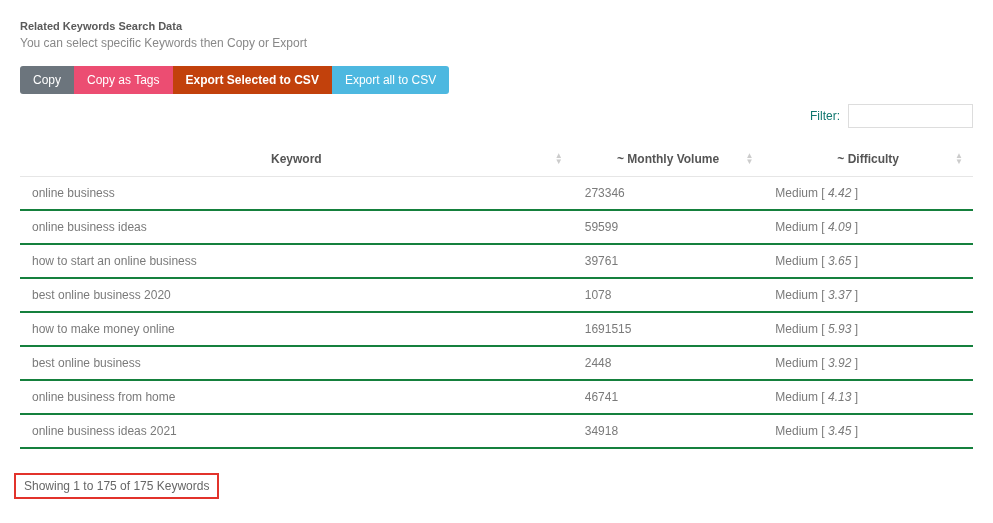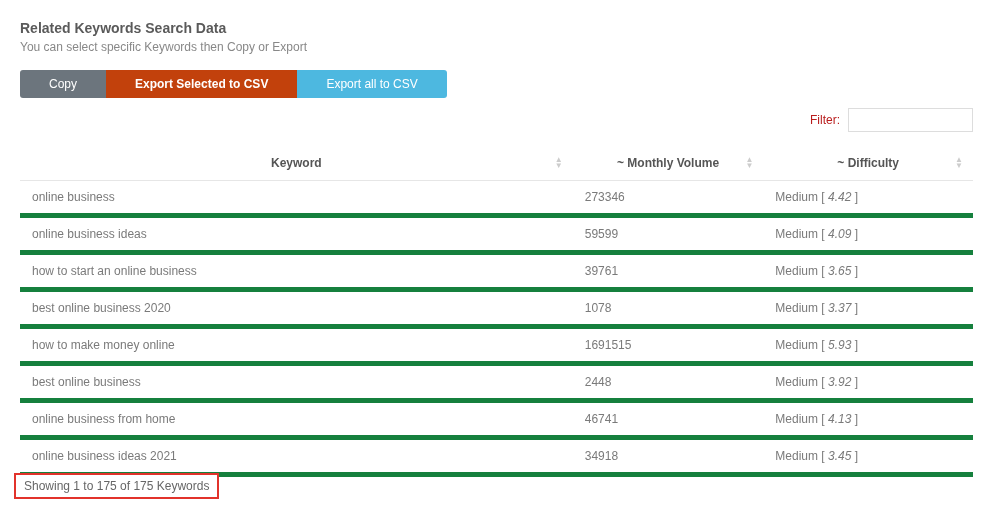--- a/index.html
+++ b/index.html
@@ -13,54 +13,54 @@
       width: 993px;
       height: 523px;
       overflow: hidden;
       padding: 20px;
       color: #555;
       font-size: 13px;
     }
     .header-title {
       font-weight: 600;
       color: #5a5a5a;
-      font-size: 14px;
+      font-size: 11px;
       margin-bottom: 4px;
     }
     .header-sub {
       color: #888;
       font-size: 12px;
       margin-bottom: 16px;
     }
     .toolbar {
       display: flex;
       margin-bottom: 10px;
     }
     .btn {
       border: none;
       color: #fff;
       font-size: 12px;
-      padding: 7px 29px;
+      padding: 7px 13px;
       cursor: pointer;
       font-family: inherit;
     }
     .btn-copy { background: #6c757d; border-radius: 3px 0 0 3px; }
     .btn-tags { background: #ec4d72; }
     .btn-export-sel { background: #c2410c; font-weight: bold; }
     .btn-export-all { background: #4db8e0; border-radius: 0 3px 3px 0; }
     .filter-row {
       display: flex;
       justify-content: flex-end;
       align-items: center;
       gap: 8px;
       margin-bottom: 14px;
     }
     .filter-label {
       font-size: 12px;
-      color: #b91c1c;
+      color: #0f766e;
     }
     .filter-input {
       border: 1px solid #ddd;
       padding: 4px 6px;
       width: 125px;
       height: 24px;
       font-size: 12px;
     }
     .table-container {
       position: relative;
@@ -98,21 +98,21 @@
       top: 50%;
       transform: translateY(-50%);
       font-size: 8px;
       line-height: 6px;
       color: #ccc;
     }
     tbody td {
       padding: 9px 12px;
       font-size: 12px;
       color: #7a7a7a;
-      border-bottom: 5px solid #15803d;
+      border-bottom: 2px solid #15803d;
     }
     .col-keyword { width: 58%; }
     .col-volume { width: 20%; }
     .col-diff { width: 22%; }
     .diff-score { font-style: italic; }
 
     .footer-status {
       position: absolute;
       bottom: 24px;
       left: 14px;
@@ -125,20 +125,21 @@
     }
   </style>
 </head>
 <body>
 
 <div class="header-title">Related Keywords Search Data</div>
 <div class="header-sub">You can select specific Keywords then Copy or Export</div>
 
 <div class="toolbar">
   <button class="btn btn-copy">Copy</button>
+  <button class="btn btn-tags">Copy as Tags</button>
   <button class="btn btn-export-sel">Export Selected to CSV</button>
   <button class="btn btn-export-all">Export all to CSV</button>
 </div>
 
 <div class="filter-row">
   <span class="filter-label">Filter:</span>
   <input type="text" class="filter-input" style="">
 </div>
 
 <div class="table-container">

